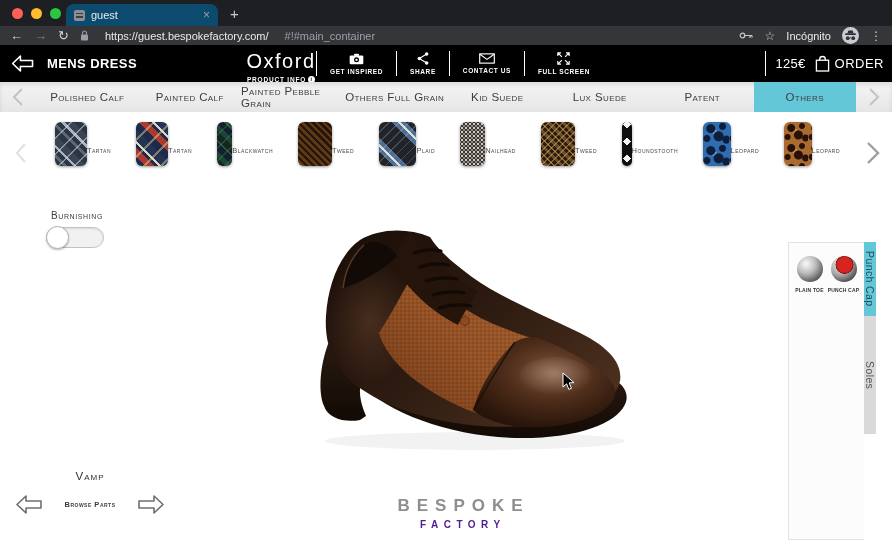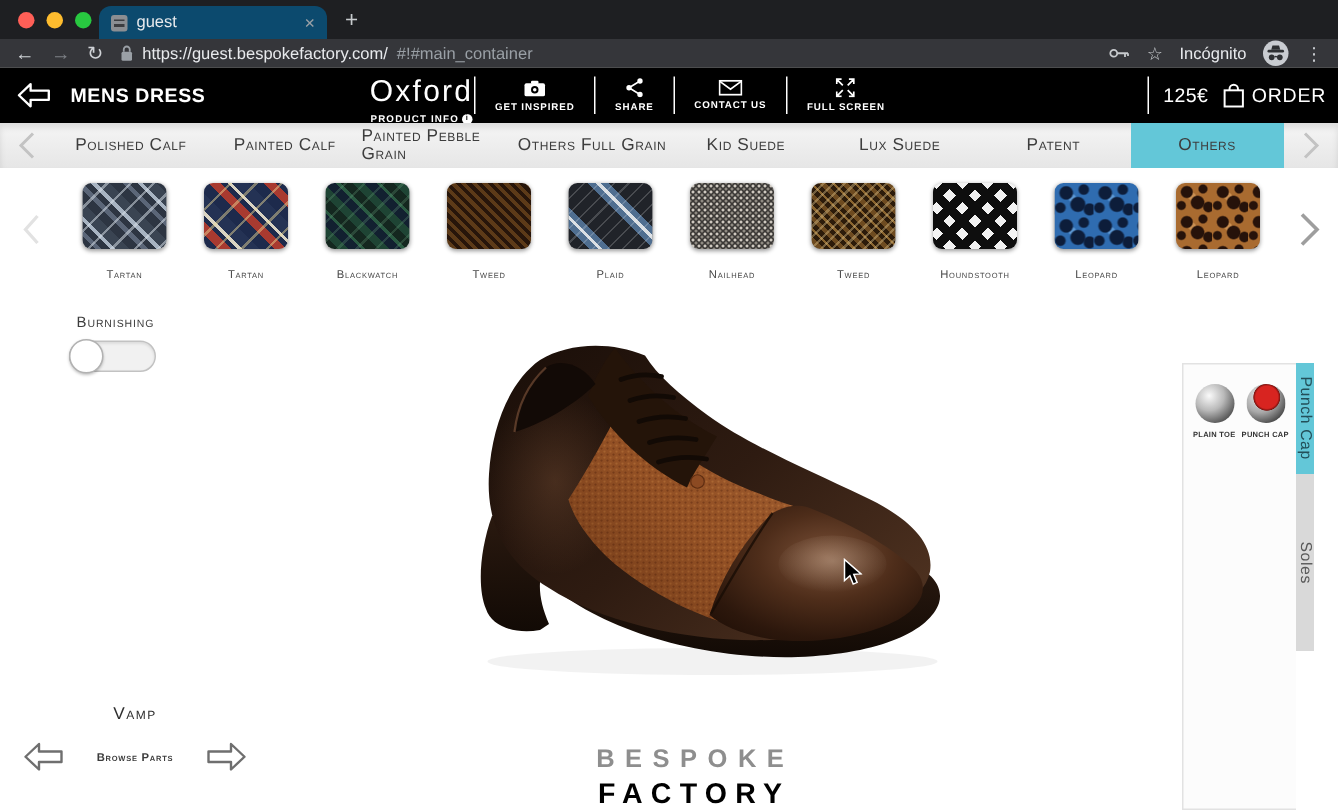--- a/index.html
+++ b/index.html
@@ -14,21 +14,21 @@
   .chrome-tab{position:absolute;left:66px;top:4px;width:152px;height:22px;background:#0c4a6e;border-radius:8px 8px 0 0;display:flex;align-items:center;padding:0 8px;gap:6px;color:#e8eaed;font-size:11px;}
   .favicon{width:11px;height:11px;background:#8b8e92;border-radius:2px;position:relative;flex:none;}
   .favicon::before,.favicon::after{content:"";position:absolute;left:2px;right:2px;height:1.5px;background:#3c3d40;}
   .favicon::before{top:3px}.favicon::after{top:6.5px}
   .tab-title{flex:1;white-space:nowrap;overflow:hidden;}
   .tab-close{color:#9aa0a6;font-size:12px;line-height:1;}
   .new-tab{position:absolute;left:230px;top:3px;color:#c7cacd;font-size:15px;line-height:22px;}
   .browser-toolbar{position:absolute;top:26px;left:0;right:0;height:19px;background:#35363a;display:flex;align-items:center;padding:0 10px;gap:11px;}
   .nav-ic{color:#cfd2d6;font-size:13px;line-height:1;}
   .nav-ic.fwd{color:#7d8186;}
-  .url{font-size:11px;color:#e8eaed;display:flex;align-items:center;gap:6px;}
+  .url{font-size:11px;color:#e8eaed;display:flex;align-items:center;gap:16px;}
   .url .frag{color:#9aa0a6;}
   .toolbar-right{margin-left:auto;display:flex;align-items:center;gap:11px;}
   .star-ic{color:#c7cacd;font-size:12px;line-height:1;}
   .incog-label{color:#e8eaed;font-size:11px;}
   .incog-badge{width:17px;height:17px;border-radius:50%;background:#c9ccd1;position:relative;}
   .dots-ic{color:#cfd2d6;font-size:12px;line-height:1;}
 
   
   .app-header{position:absolute;top:45px;left:0;right:0;height:37px;background:#000;color:#fff;}
   .hdr-left{position:absolute;left:10px;top:0;height:100%;display:flex;align-items:center;gap:11px;}
@@ -50,21 +50,21 @@
   .mt-chev{width:36px;display:flex;align-items:center;justify-content:center;}
   .mt-items{flex:1;display:flex;}
   .mat-tab{flex:1;display:flex;align-items:center;justify-content:center;font-variant:small-caps;font-size:11.5px;color:#3d3d3d;letter-spacing:0.4px;}
   .mat-tab.selected{background:#63c7d8;}
 
   
   .swatch-row{position:absolute;top:112px;left:0;right:0;height:88px;background:#fff;}
   .sw-chev-left{position:absolute;left:12px;top:28px;}
   .sw-chev-right{position:absolute;right:8px;top:26px;}
   .sw-strip{position:absolute;left:55px;top:10px;display:flex;gap:25px;}
-  .swatch{width:56px;display:flex;flex-direction:column;align-items:center;}
+  .swatch{width:56px;display:flex;flex-direction:row;align-items:center;}
   .sw-thumb{width:56px;height:44px;border-radius:6px;box-shadow:0 1px 3px rgba(0,0,0,0.4);}
   .sw-label{margin-top:12px;font-variant:small-caps;font-size:7.5px;letter-spacing:0.5px;color:#474747;white-space:nowrap;}
 
   .p-tartan1{background-color:#39414f;background-image:repeating-linear-gradient(135deg,rgba(220,228,236,0.5) 0 1.5px,rgba(0,0,0,0) 1.5px 11px),repeating-linear-gradient(45deg,#2d3542 0 6px,#5b6678 6px 9px,#2d3542 9px 13px,#a8b4c2 13px 15.5px,#3a4452 15.5px 22px);}
   .p-tartan2{background-color:#203055;background-image:repeating-linear-gradient(135deg,rgba(240,220,150,0.45) 0 1.5px,rgba(0,0,0,0) 1.5px 12px),repeating-linear-gradient(45deg,#1d2a4c 0 7px,#a83a30 7px 13px,#1d2a4c 13px 16px,#d9d3c2 16px 18px,#243254 18px 26px);}
   .p-blackwatch{background-color:#16302a;background-image:repeating-linear-gradient(135deg,rgba(110,170,130,0.25) 0 1.5px,rgba(0,0,0,0) 1.5px 9px),repeating-linear-gradient(45deg,#14271f 0 6px,#1e4434 6px 11px,#122030 11px 17px,#2a5a42 17px 19px);}
   .p-tweed1{background-color:#3a2410;background-image:repeating-linear-gradient(45deg,#27150a 0 2.5px,#5c3a18 2.5px 5px);}
   .p-plaid{background-color:#23262b;background-image:repeating-linear-gradient(135deg,rgba(255,255,255,0.18) 0 1px,rgba(0,0,0,0) 1px 7px),repeating-linear-gradient(45deg,#202329 0 10px,#4f6e90 10px 14px,#d9dee3 14px 16px,#4f6e90 16px 20px,#202329 20px 30px);}
   .p-nailhead{background-color:#3b3836;background-image:radial-gradient(circle,#cfc9c0 0 0.8px,rgba(0,0,0,0) 1.2px),radial-gradient(circle,#8f8a82 0 0.8px,rgba(0,0,0,0) 1.2px);background-size:4px 4px,4px 4px;background-position:0 0,2px 2px;}
   .p-tweed2{background-color:#5a3d1c;background-image:repeating-linear-gradient(135deg,rgba(222,196,140,0.4) 0 1.5px,rgba(0,0,0,0) 1.5px 5px),repeating-linear-gradient(45deg,#2c1b0a 0 3px,#6e4b20 3px 6px,#2c1b0a 6px 9px,#8a6530 9px 10.5px);}
@@ -95,21 +95,21 @@
   .ptab.soles{height:118px;background:#d9d9d9;color:#585858;}
 
   
   .vamp-label{position:absolute;left:40px;top:470px;width:100px;text-align:center;font-variant:small-caps;font-size:11.5px;letter-spacing:1px;color:#2f2f2f;}
   .browse-row{position:absolute;left:14px;top:492px;width:152px;display:flex;align-items:center;justify-content:space-between;}
   .browse-label{font-variant:small-caps;font-size:7.5px;letter-spacing:0.5px;color:#3c3c3c;font-weight:bold;}
 
   
   .brand-logo{position:absolute;left:330px;top:496px;width:260px;text-align:center;color:#8e8e8e;}
   .brand-line1{font-size:17px;font-weight:bold;letter-spacing:7px;text-indent:7px;}
-  .brand-line2{font-size:19px;font-weight:bold;letter-spacing:5.5px;text-indent:5.5px;margin-top:3px;color:#000000;}
+  .brand-line2{font-size:10px;font-weight:bold;letter-spacing:5.5px;text-indent:5.5px;margin-top:3px;color:#4c1d95;}
 </style>
 </head>
 <body>
 
 <div class="screen">
 
   <div class="browser-tabs">
     <div class="traffic">
       <span class="tl-red"></span>
       <span class="tl-yellow"></span>

